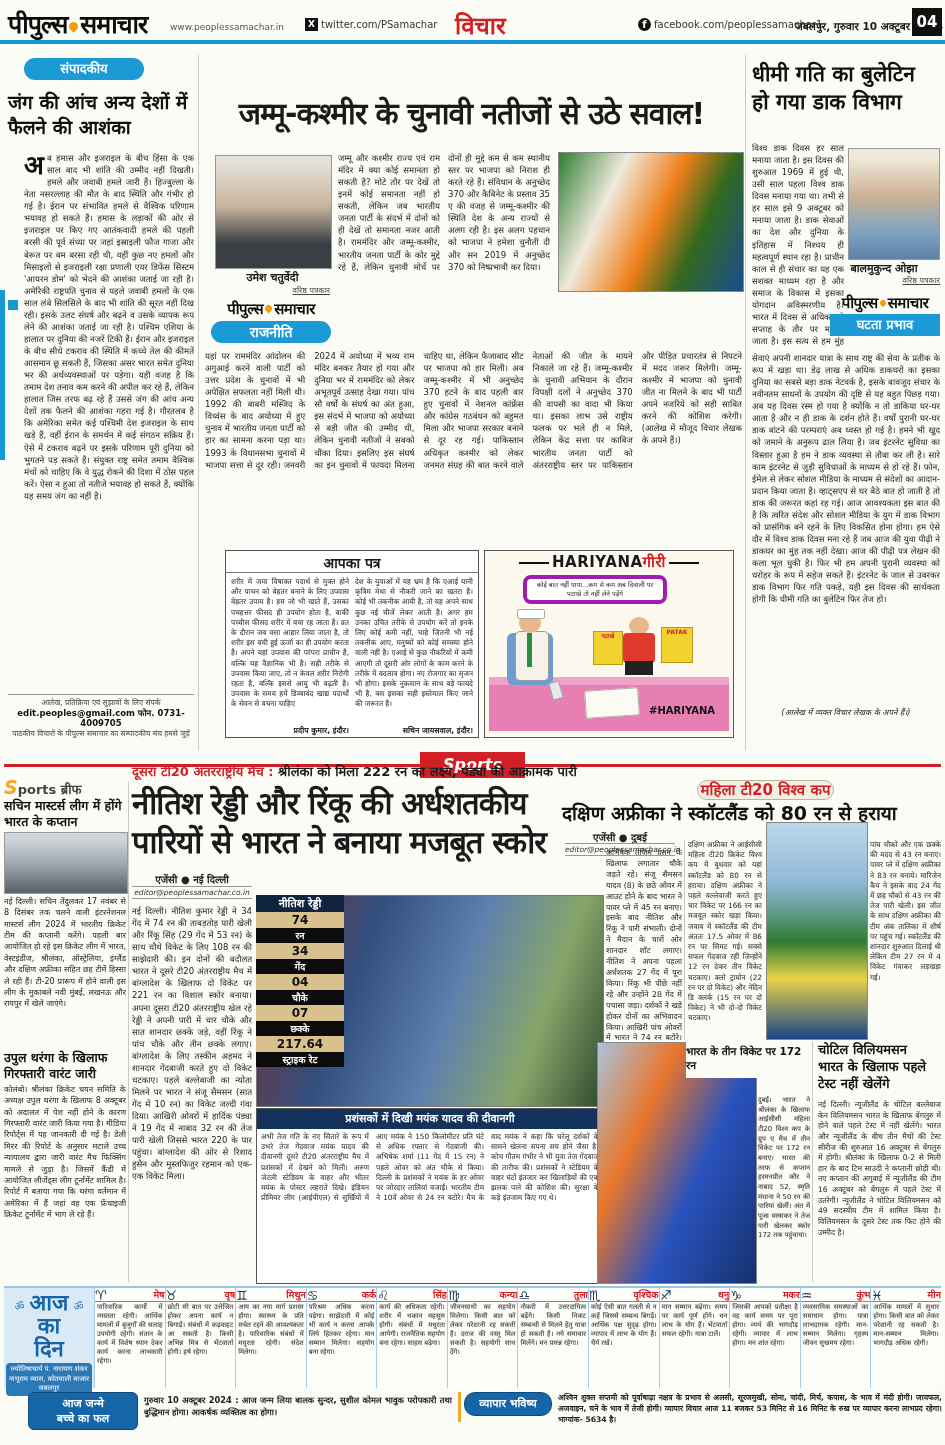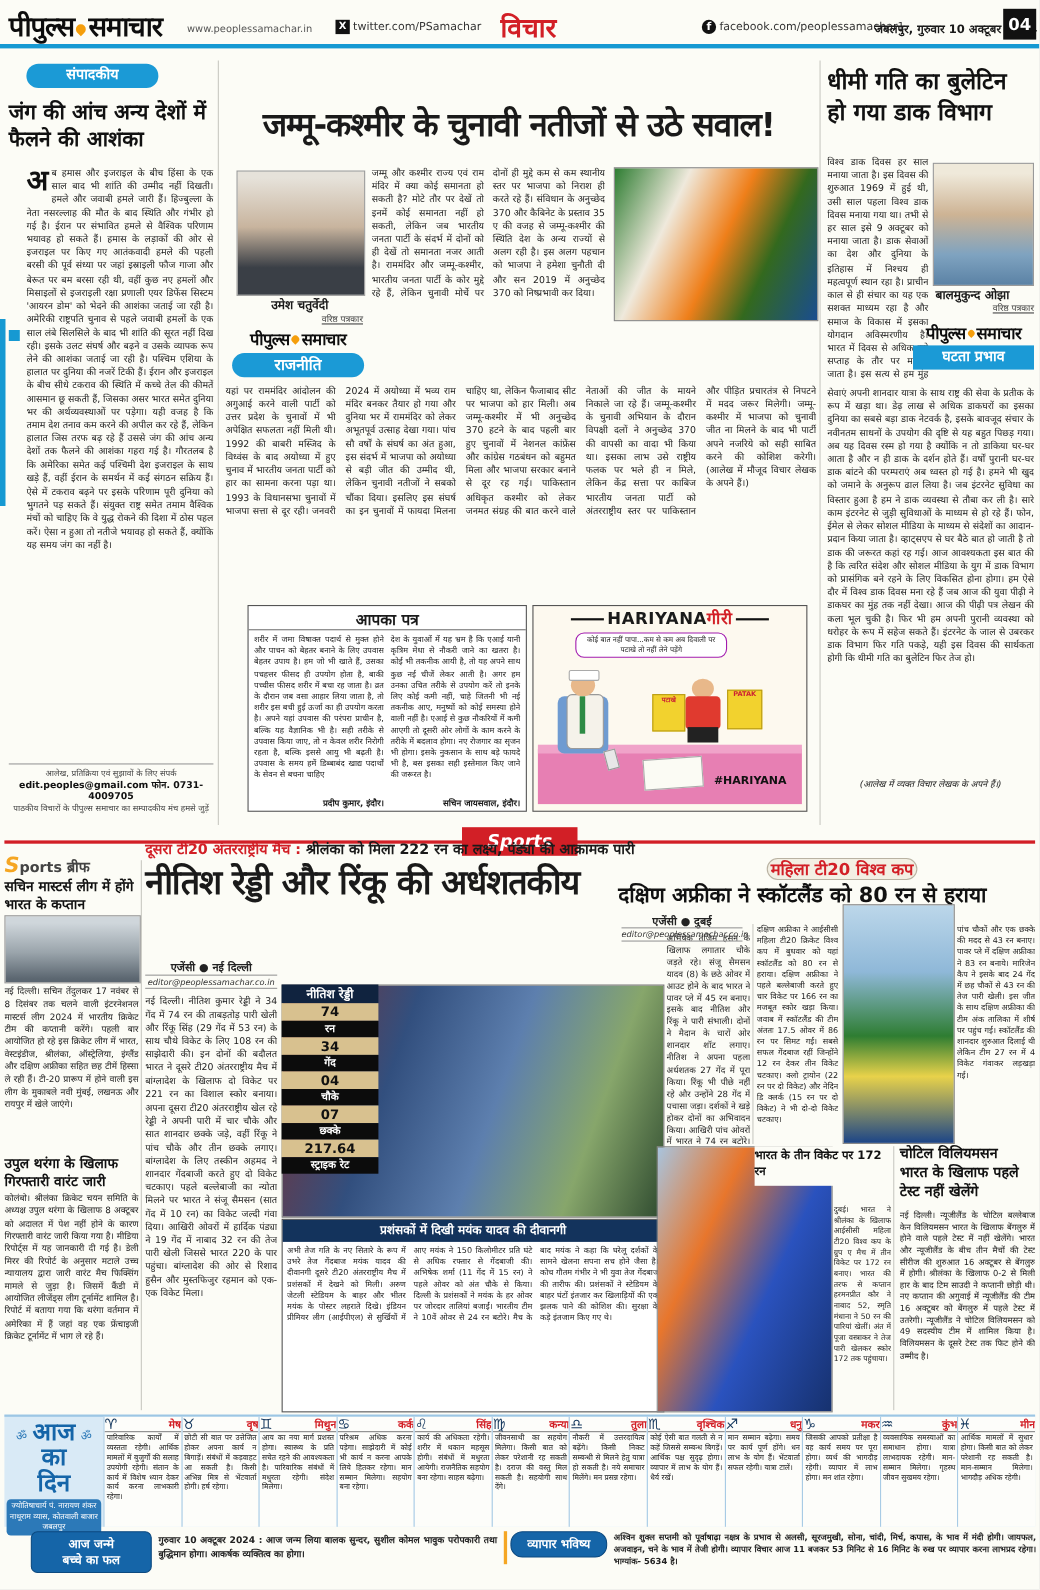--- a/index.html
+++ b/index.html
@@ -48,21 +48,21 @@
   .astro-title{color:#1565a8;font-weight:bold;font-size:22px;line-height:1.05;text-align:center;}
   .astro-box{background:#2c79b8;color:#fff;font-size:7px;text-align:center;border-radius:4px;line-height:1.35;padding:2px;}
   .sign-cell{background:#fdfdfa;border-left:1px solid #a8cbe5;overflow:hidden;}
   .sign-name{color:#d21f26;font-weight:bold;font-size:9.5px;text-align:right;border-bottom:1px solid #888;}
   .sign-sym{font-size:13px;color:#12355c;}
   .sign-txt{font-size:6.8px;line-height:1.32;text-align:justify;color:#222;padding:1px 2px;}
   .om{color:#2c79b8;font-size:11px;}
   .bottom-badge{background:#1565a8;color:#fff;font-weight:bold;font-size:11px;text-align:center;border-radius:6px;border:1px solid #0d4a80;}
   
   .cart-title{font-size:15px;font-weight:bold;text-align:center;letter-spacing:0.5px;}
-  .bubble{border:1px solid #a21caf;border-radius:8px;background:#fff;font-size:6.6px;line-height:1.3;text-align:center;padding:2px 3px;}
+  .bubble{border:4px solid #a21caf;border-radius:8px;background:#fff;font-size:6.6px;line-height:1.3;text-align:center;padding:2px 3px;}
   .bag{background:#f2d22e;border:1px solid #b89b14;font-size:6px;font-weight:bold;color:#c23;text-align:center;}
 </style>
 </head>
 <body>
 
 <div class="page">
 
   <div class="abs" style="left:8px;top:6px;">
     <span class="logo">पीपुल्स</span><span class="logo-pin"></span><span class="logo">समाचार</span>
   </div>
@@ -186,20 +186,21 @@
   <div class="abs photo" style="left:4px;top:832px;width:122px;height:60px;border:1px solid #999;background:linear-gradient(#cfd6db 10%,#9aa4ab 55%,#5b6670 95%);"></div>
   <div class="abs body-txt" style="left:4px;top:896px;width:122px;height:150px;font-size:8px;">नई दिल्ली। सचिन तेंदुलकर 17 नवंबर से 8 दिसंबर तक चलने वाली इंटरनेशनल मास्टर्स लीग 2024 में भारतीय क्रिकेट टीम की कप्तानी करेंगे। पहली बार आयोजित हो रहे इस क्रिकेट लीग में भारत, वेस्टइंडीज, श्रीलंका, ऑस्ट्रेलिया, इंग्लैंड और दक्षिण अफ्रीका सहित छह टीमें हिस्सा ले रही हैं। टी-20 प्रारूप में होने वाली इस लीग के मुकाबले नवी मुंबई, लखनऊ और रायपुर में खेले जाएंगे।</div>
   <div class="abs hl" style="left:4px;top:1050px;width:122px;font-size:12.5px;line-height:1.25;">उपुल थरंगा के खिलाफ गिरफ्तारी वारंट जारी</div>
   <div class="abs body-txt" style="left:4px;top:1084px;width:122px;height:196px;font-size:8px;">कोलंबो। श्रीलंका क्रिकेट चयन समिति के अध्यक्ष उपुल थरंगा के खिलाफ 8 अक्टूबर को अदालत में पेश नहीं होने के कारण गिरफ्तारी वारंट जारी किया गया है। मीडिया रिपोर्ट्स में यह जानकारी दी गई है। डेली मिरर की रिपोर्ट के अनुसार मटाले उच्च न्यायालय द्वारा जारी वारंट मैच फिक्सिंग मामले से जुड़ा है। जिसमें कैंडी में आयोजित लीजेंड्स लीग टूर्नामेंट शामिल है। रिपोर्ट में बताया गया कि थरंगा वर्तमान में अमेरिका में हैं जहां वह एक फ्रेंचाइजी क्रिकेट टूर्नामेंट में भाग ले रहे हैं।</div>
 
   <div class="abs" style="left:132px;top:762px;width:548px;font-size:13px;font-weight:bold;">
     <span class="kicker-red">दूसरा टी20 अंतरराष्ट्रीय मैच :</span><span> श्रीलंका को मिला 222 रन का लक्ष्य, पंड्या की आक्रामक पारी</span>
   </div>
   <div class="abs" style="left:132px;top:784px;width:465px;font-size:31px;font-weight:900;letter-spacing:-1px;line-height:1.25;">
     <div>नीतिश रेड्डी और रिंकू की अर्धशतकीय</div>
+    <div>पारियों से भारत ने बनाया मजबूत स्कोर</div>
   </div>
   <div class="abs byline" style="left:132px;top:872px;width:120px;">एजेंसी ● नई दिल्ली</div>
   <div class="abs email-line" style="left:132px;top:886px;width:120px;">editor@peoplessamachar.co.in</div>
   <div class="abs body-txt" style="left:132px;top:905px;width:120px;height:378px;">नई दिल्ली। नीतिश कुमार रेड्डी ने 34 गेंद में 74 रन की ताबड़तोड़ पारी खेली और रिंकू सिंह (29 गेंद में 53 रन) के साथ चौथे विकेट के लिए 108 रन की साझेदारी की। इन दोनों की बदौलत भारत ने दूसरे टी20 अंतरराष्ट्रीय मैच में बांग्लादेश के खिलाफ दो विकेट पर 221 रन का विशाल स्कोर बनाया। अपना दूसरा टी20 अंतरराष्ट्रीय खेल रहे रेड्डी ने अपनी पारी में चार चौके और सात शानदार छक्के जड़े, वहीं रिंकू ने पांच चौके और तीन छक्के लगाए। बांग्लादेश के लिए तस्कीन अहमद ने शानदार गेंदबाजी करते हुए दो विकेट चटकाए। पहले बल्लेबाजी का न्योता मिलने पर भारत ने संजू सैमसन (सात गेंद में 10 रन) का विकेट जल्दी गंवा दिया। आखिरी ओवरों में हार्दिक पंड्या ने 19 गेंद में नाबाद 32 रन की तेज पारी खेली जिससे भारत 220 के पार पहुंचा। बांग्लादेश की ओर से रिशाद हुसैन और मुस्तफिजुर रहमान को एक-एक विकेट मिला।</div>
 
   <div class="abs photo" style="left:256px;top:895px;width:346px;height:210px;border:1px solid #777;background:linear-gradient(110deg,#7e2f2f 0%,#324f7e 30%,#5d7fae 55%,#87a66b 78%,#2e4a2f 100%);"></div>
   <div class="abs" style="left:256px;top:895px;width:88px;">
     <div class="stats-head">नीतिश रेड्डी</div>
     <div class="stat-val">74</div>
     <div class="stat-lab">रन</div>

